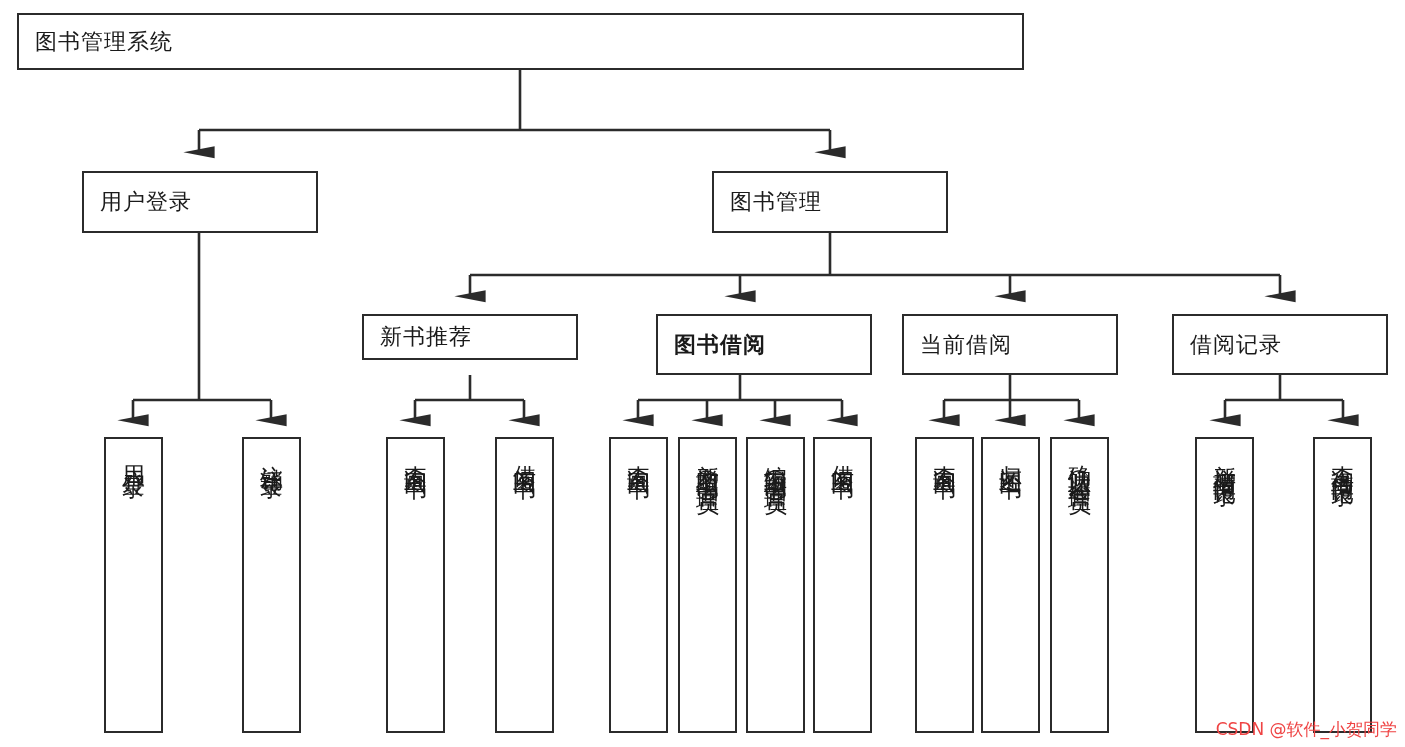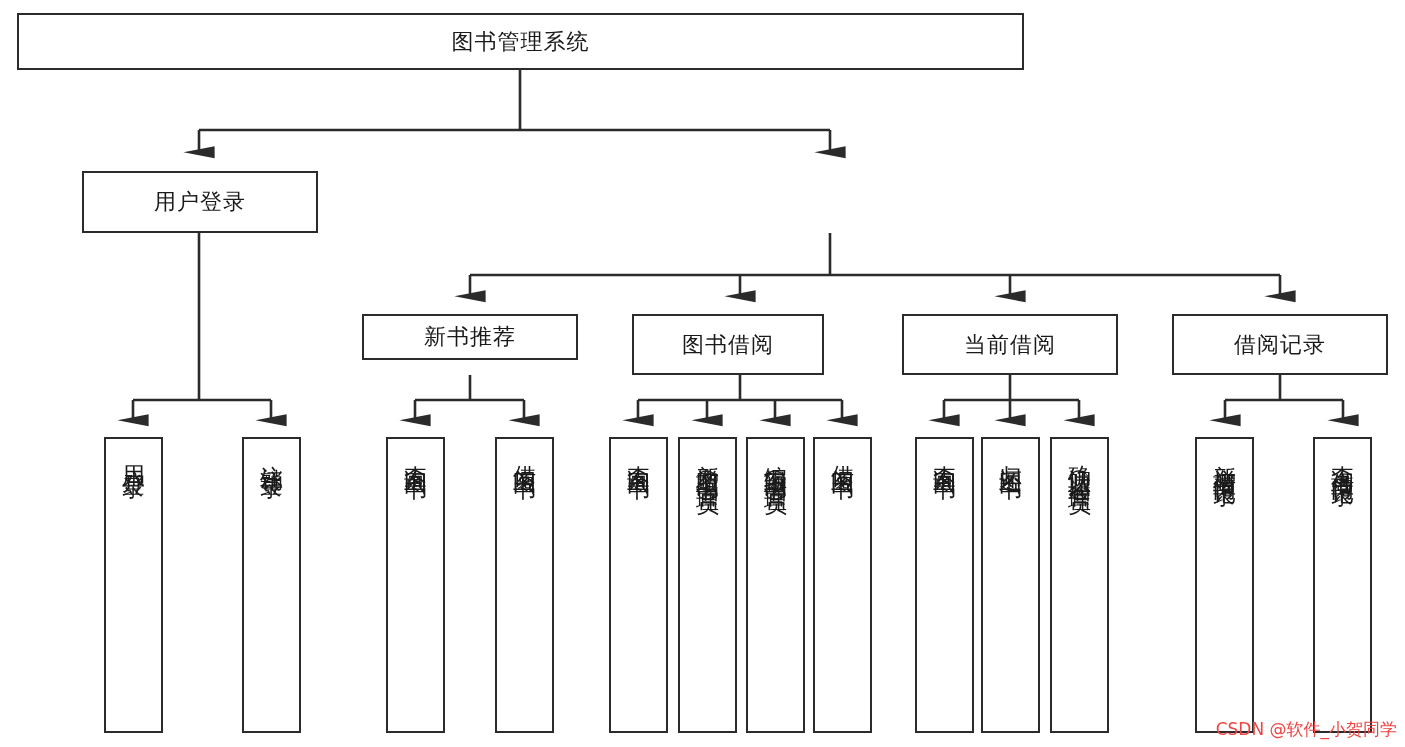--- a/index.html
+++ b/index.html
@@ -26,23 +26,23 @@
     width: 1405px;
     height: 747px;
   }
   .node {
     position: absolute;
     box-sizing: border-box;
     border: 2px solid #2b2b2b;
     background: #ffffff;
     display: flex;
     align-items: center;
-    justify-content: center;
     color: #1a1a1a;
     z-index: 2;
+    padding-left: 16px;
   }
   .node-label {
     display: block;
     text-align: center;
     letter-spacing: 1px;
     line-height: 1.18;
     color: #1a1a1a;
   }
   .node.horiz .node-label {
     font-size: 22px;
@@ -128,25 +128,28 @@
     </g>
   </svg>
 
   <div class="node root horiz" style="left:17px; top:13px; width:1007px; height:57px;">
     <span class="node-label">图书管理系统</span>
   </div>
 
   <div class="node horiz" style="left:82px; top:171px; width:236px; height:62px;">
     <span class="node-label">用户登录</span>
   </div>
+  <div class="node horiz" style="left:712px; top:171px; width:236px; height:62px;">
+    <span class="node-label">图书管理</span>
+  </div>
 
   <div class="node horiz" style="left:362px; top:314px; width:216px; height:46px;">
     <span class="node-label">新书推荐</span>
   </div>
-  <div class="node horiz" style="left:632px; top:314px; width:192px; height:61px;">
+  <div class="node horiz" style="left:656px; top:314px; width:216px; height:61px;font-weight:bold;">
     <span class="node-label">图书借阅</span>
   </div>
   <div class="node horiz" style="left:1172px; top:314px; width:216px; height:61px;">
     <span class="node-label">借阅记录</span>
   </div>
   <div class="node horiz" style="left:902px; top:314px; width:216px; height:61px;">
     <span class="node-label">当前借阅</span>
   </div>
 
   <div class="node vert" style="left:104px; top:437px; width:59px; height:296px;">

